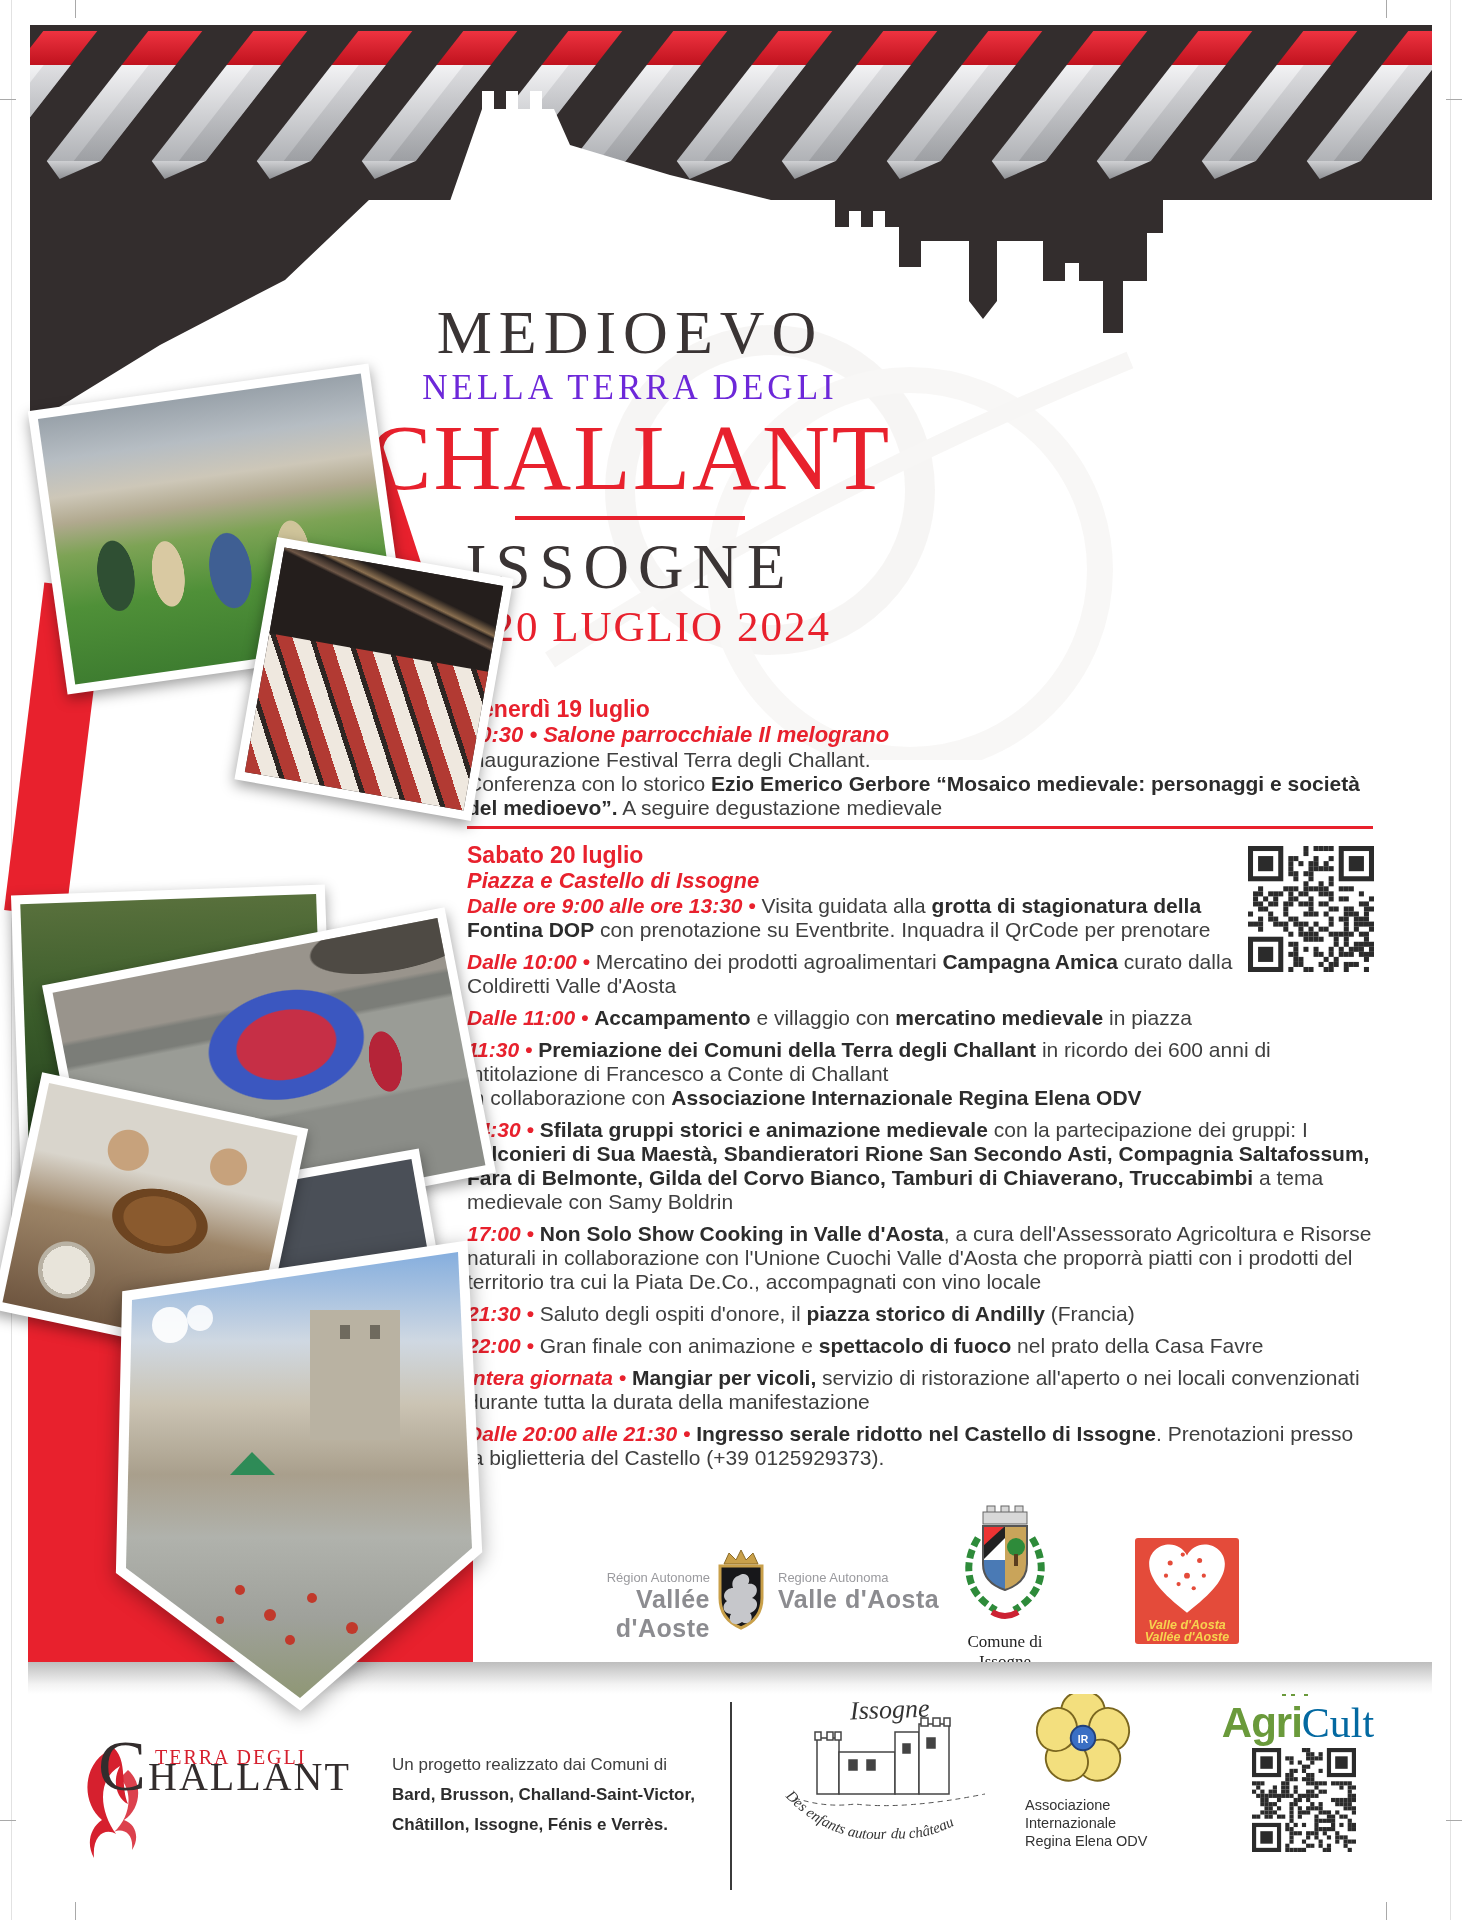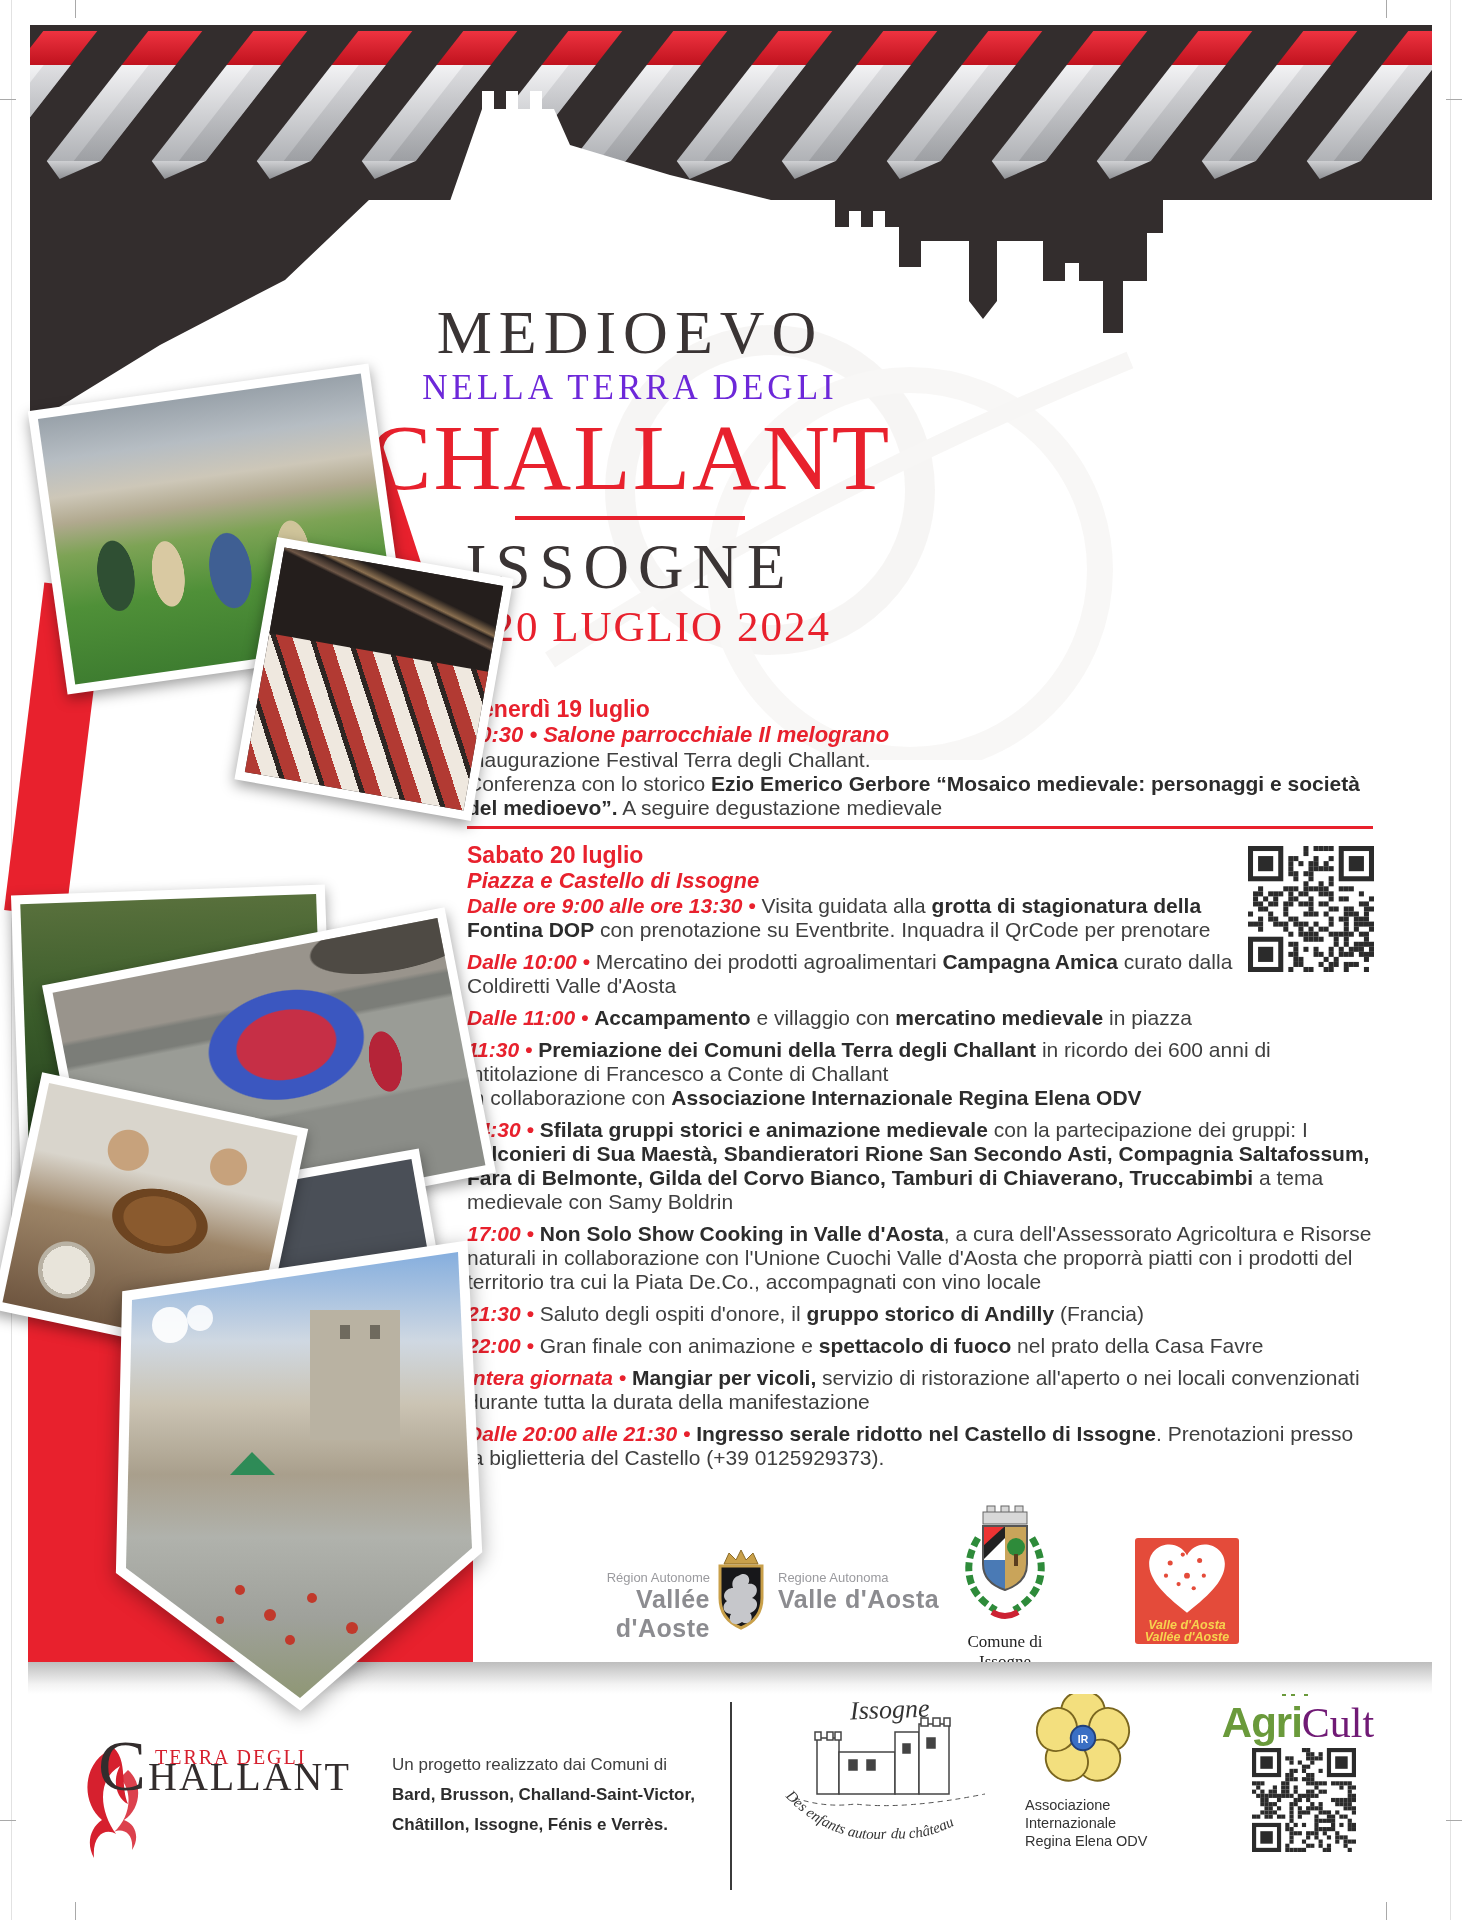--- a/index.html
+++ b/index.html
@@ -114,21 +114,21 @@
   .challant-small{position:absolute;left:85px;top:8px;font-family:"Liberation Serif",serif;
                   font-size:20px;letter-spacing:2px;color:#d6202e;}
   .project-text{position:absolute;left:392px;top:1750px;width:305px;font-size:17px;line-height:30px;color:#4a4a4a;}
   .vdivider{position:absolute;left:730px;top:1702px;width:2px;height:188px;background:#3b3b3b;}
   .sketch{position:absolute;left:755px;top:1694px;}
   .regina{position:absolute;left:1025px;top:1686px;width:124px;text-align:left;}
   .regina-cap{font-size:14.5px;line-height:18px;color:#333;margin-top:2px;}
   .agricult{position:absolute;left:1208px;top:1664px;width:180px;text-align:center;}
   .agricult-text{font-size:42px;line-height:42px;}
   .agri{color:#6a9a3b;font-weight:800;letter-spacing:-1px;}
-  .cult{color:#701a75;font-family:"Liberation Serif",serif;}
+  .cult{color:#0369a1;font-family:"Liberation Serif",serif;}
   #qr-agricult{left:1252px;top:1748px;}
 </style>
 </head>
 <body>
 
 <div class="page">
 
   <div class="edge" style="left:11px"></div>
   <div class="edge" style="left:1450px"></div>
   <div class="mark" style="left:75px;top:0;width:1px;height:18px"></div>
@@ -328,21 +328,21 @@
   <div class="program-col" id="program-saturday">
       <div class="sec-h">Sabato 20 luglio</div>
       <div class="sec-sh">Piazza e Castello di Issogne</div>
       <p class="item narrow tight"><span class="run-r">Dalle ore 9:00 alle ore 13:30 • </span><span class="run-p">Visita guidata alla </span><span class="run-b">grotta di stagionatura della Fontina DOP</span><span class="run-p"> con prenotazione su Eventbrite. Inquadra il QrCode per prenotare</span></p>
       <p class="item narrow"><span class="run-r">Dalle 10:00 • </span><span class="run-p">Mercatino dei prodotti agroalimentari </span><span class="run-b">Campagna Amica</span><span class="run-p"> curato dalla Coldiretti Valle d'Aosta</span></p>
       <p class="item"><span class="run-r">Dalle 11:00 • </span><span class="run-b">Accampamento</span><span class="run-p"> e villaggio con </span><span class="run-b">mercatino medievale</span><span class="run-p"> in piazza</span></p>
       <p class="item"><span class="run-r">11:30 • </span><span class="run-b">Premiazione dei Comuni della Terra degli Challant</span><span class="run-p"> in ricordo dei 600 anni di intitolazione di Francesco a Conte di Challant</span></p>
       <p class="item tight"><span class="run-p">In collaborazione con </span><span class="run-b">Associazione Internazionale Regina Elena ODV</span></p>
       <p class="item"><span class="run-r">14:30 • </span><span class="run-b">Sfilata gruppi storici e animazione medievale</span><span class="run-p"> con la partecipazione dei gruppi: I </span><span class="run-b">Falconieri di Sua Maestà, Sbandieratori Rione San Secondo Asti, Compagnia Saltafossum, Fara di Belmonte, Gilda del Corvo Bianco, Tamburi di Chiaverano, Truccabimbi</span><span class="run-p"> a tema medievale con Samy Boldrin</span></p>
       <p class="item"><span class="run-r">17:00 • </span><span class="run-b">Non Solo Show Cooking in Valle d'Aosta</span><span class="run-p">, a cura dell'Assessorato Agricoltura e Risorse naturali in collaborazione con l'Unione Cuochi Valle d'Aosta che proporrà piatti con i prodotti del territorio tra cui la Piata De.Co., accompagnati con vino locale</span></p>
-      <p class="item"><span class="run-r">21:30 • </span><span class="run-p">Saluto degli ospiti d'onore, il </span><span class="run-b">gruppo storico di Andilly</span><span class="run-p"> (Francia)</span></p>
+      <p class="item"><span class="run-r">21:30 • </span><span class="run-p">Saluto degli ospiti d'onore, il </span><span class="run-b">piazza storico di Andilly</span><span class="run-p"> (Francia)</span></p>
       <p class="item"><span class="run-r">22:00 • </span><span class="run-p">Gran finale con animazione e </span><span class="run-b">spettacolo di fuoco</span><span class="run-p"> nel prato della Casa Favre</span></p>
       <p class="item"><span class="run-r">Intera giornata • </span><span class="run-b">Mangiar per vicoli,</span><span class="run-p"> servizio di ristorazione all'aperto o nei locali convenzionati durante tutta la durata della manifestazione</span></p>
       <p class="item"><span class="run-r">Dalle 20:00 alle 21:30 • </span><span class="run-b">Ingresso serale ridotto nel Castello di Issogne</span><span class="run-p">. Prenotazioni presso la biglietteria del Castello (+39 0125929373).</span></p>
     </div>
   <svg class="qr" id="qr-program" width="126" height="126">
       <rect width="126" height="126" fill="#fff"></rect>
       <rect x="55.44" y="0" width="5.04" height="5.04" fill="#2b2b2b"></rect>
       <rect x="65.52" y="0" width="5.04" height="5.04" fill="#2b2b2b"></rect>
       <rect x="70.56" y="0" width="5.04" height="5.04" fill="#2b2b2b"></rect>
       <rect x="75.6" y="0" width="5.04" height="5.04" fill="#2b2b2b"></rect>

